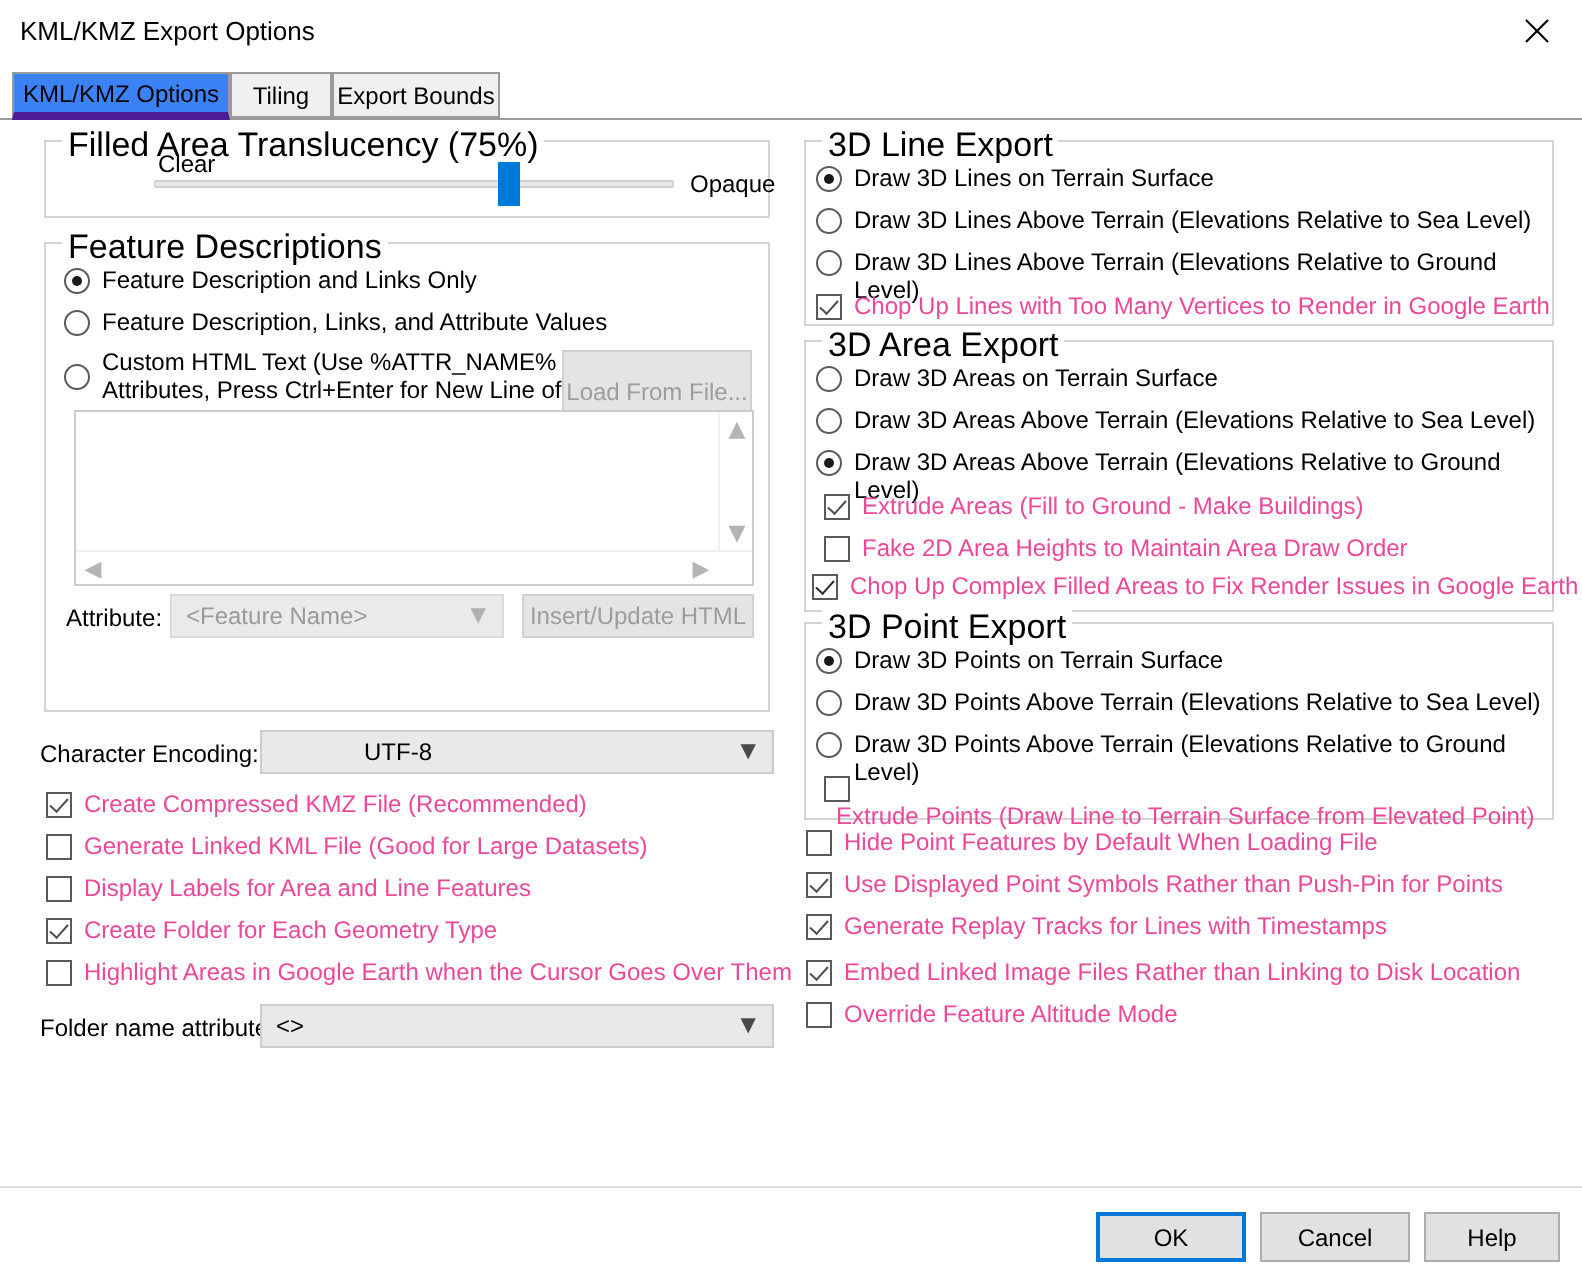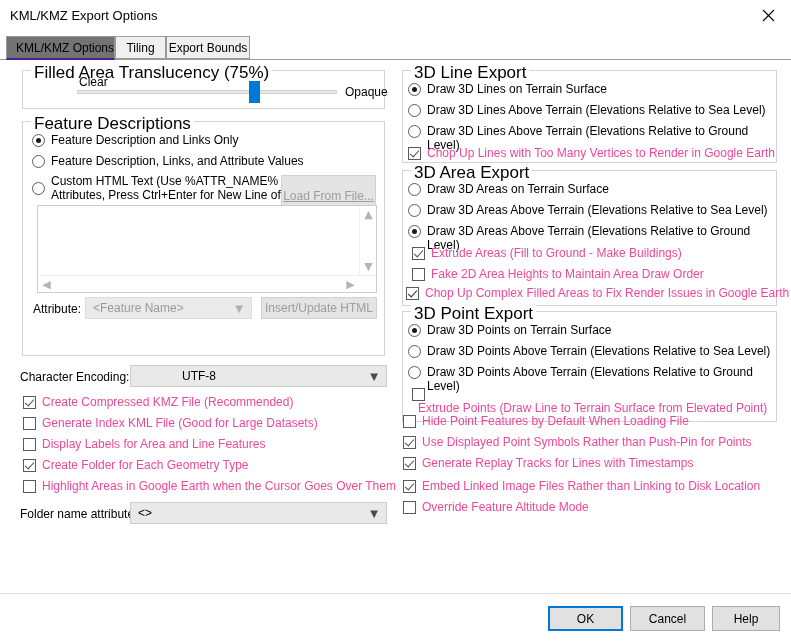--- a/index.html
+++ b/index.html
@@ -39,25 +39,24 @@
   .tab {
     position: absolute; top: 0; height: 23px;
     border: 1px solid #9a9a9a;
     background: #f0f0f0;
     font-size: 12px;
     display: flex; align-items: center; justify-content: center;
     box-sizing: border-box;
     color: #000;
   }
   .tab.active {
-    background: #737373;
-    border-bottom: 2px solid #4c1d95;
+    background: #3b82f6;
+    border-bottom: 4px solid #4c1d95;
     height: 24px;
     z-index: 3;
-    justify-content: flex-end;
   }
 
   
   #client {
     position: absolute; left: 0; top: 59px; width: 791px; height: 534px;
     border-top: 1px solid #9a9a9a;
     background: #ffffff;
     box-sizing: border-box;
   }
 
@@ -290,21 +289,21 @@
       <span class="radio"></span>
       <span class="rtext">Feature Description, Links, and Attribute Values</span>
     </div>
 
     <div class="radio-row" style="left:9px; top:52px;">
       <span class="radio" style="margin-top:8px;"></span>
       <span class="rtext">Custom HTML Text (Use %ATTR_NAME% for
 Attributes, Press Ctrl+Enter for New Line of Text)</span>
     </div>
 
-    <div class="btn disabled" style="left:258px; top:53px; width:95px; height:41px;text-decoration:underline;">
+    <div class="btn disabled" style="left:258px; top:53px; width:95px; height:41px;">
       <span>Load From File...</span>
     </div>
 
     <div class="textarea-wrap" style="left:14px; top:83px; width:340px; height:88px;">
       <div class="ta-vscroll">
         <div class="sb-arrow" style="left:0; top:0;">▲</div>
         <div class="sb-arrow" style="left:0; bottom:0;">▼</div>
       </div>
       <div class="ta-hscroll">
         <div class="sb-arrow" style="left:0; top:0;">◀</div>
@@ -328,21 +327,21 @@
     <span class="cval">UTF-8</span>
     <span class="carrow">▼</span>
   </div>
 
   <div class="check-row" style="left:23px; top:335px;">
     <span class="cbox checked"></span>
     <span class="ctext">Create Compressed KMZ File (Recommended)</span>
   </div>
   <div class="check-row" style="left:23px; top:356px;">
     <span class="cbox"></span>
-    <span class="ctext">Generate Index KML File (Good for Large Datasets)</span>
+    <span class="ctext">Generate Linked KML File (Good for Large Datasets)</span>
   </div>
   <div class="check-row" style="left:23px; top:377px;">
     <span class="cbox"></span>
     <span class="ctext">Display Labels for Area and Line Features</span>
   </div>
   <div class="check-row" style="left:23px; top:398px;">
     <span class="cbox checked"></span>
     <span class="ctext">Create Folder for Each Geometry Type</span>
   </div>
   <div class="check-row" style="left:23px; top:419px;">
@@ -399,21 +398,21 @@
     <div class="check-row" style="left:9px; top:96px;">
       <span class="cbox"></span>
       <span class="ctext">Fake 2D Area Heights to Maintain Area Draw Order</span>
     </div>
     <div class="check-row" style="left:3px; top:115px;">
       <span class="cbox checked dark"></span>
       <span class="ctext">Chop Up Complex Filled Areas to Fix Render Issues in Google Earth</span>
     </div>
   </div>
 
-  <div class="group" style="left:402px; top:251px; width:375px; height:111px;">
+  <div class="group" style="left:402px; top:251px; width:375px; height:99px;">
     <div class="glabel">3D Point Export</div>
 
     <div class="radio-row" style="left:5px; top:11px;">
       <span class="radio checked"></span>
       <span class="rtext">Draw 3D Points on Terrain Surface</span>
     </div>
     <div class="radio-row" style="left:5px; top:32px;">
       <span class="radio"></span>
       <span class="rtext">Draw 3D Points Above Terrain (Elevations Relative to Sea Level)</span>
     </div>

